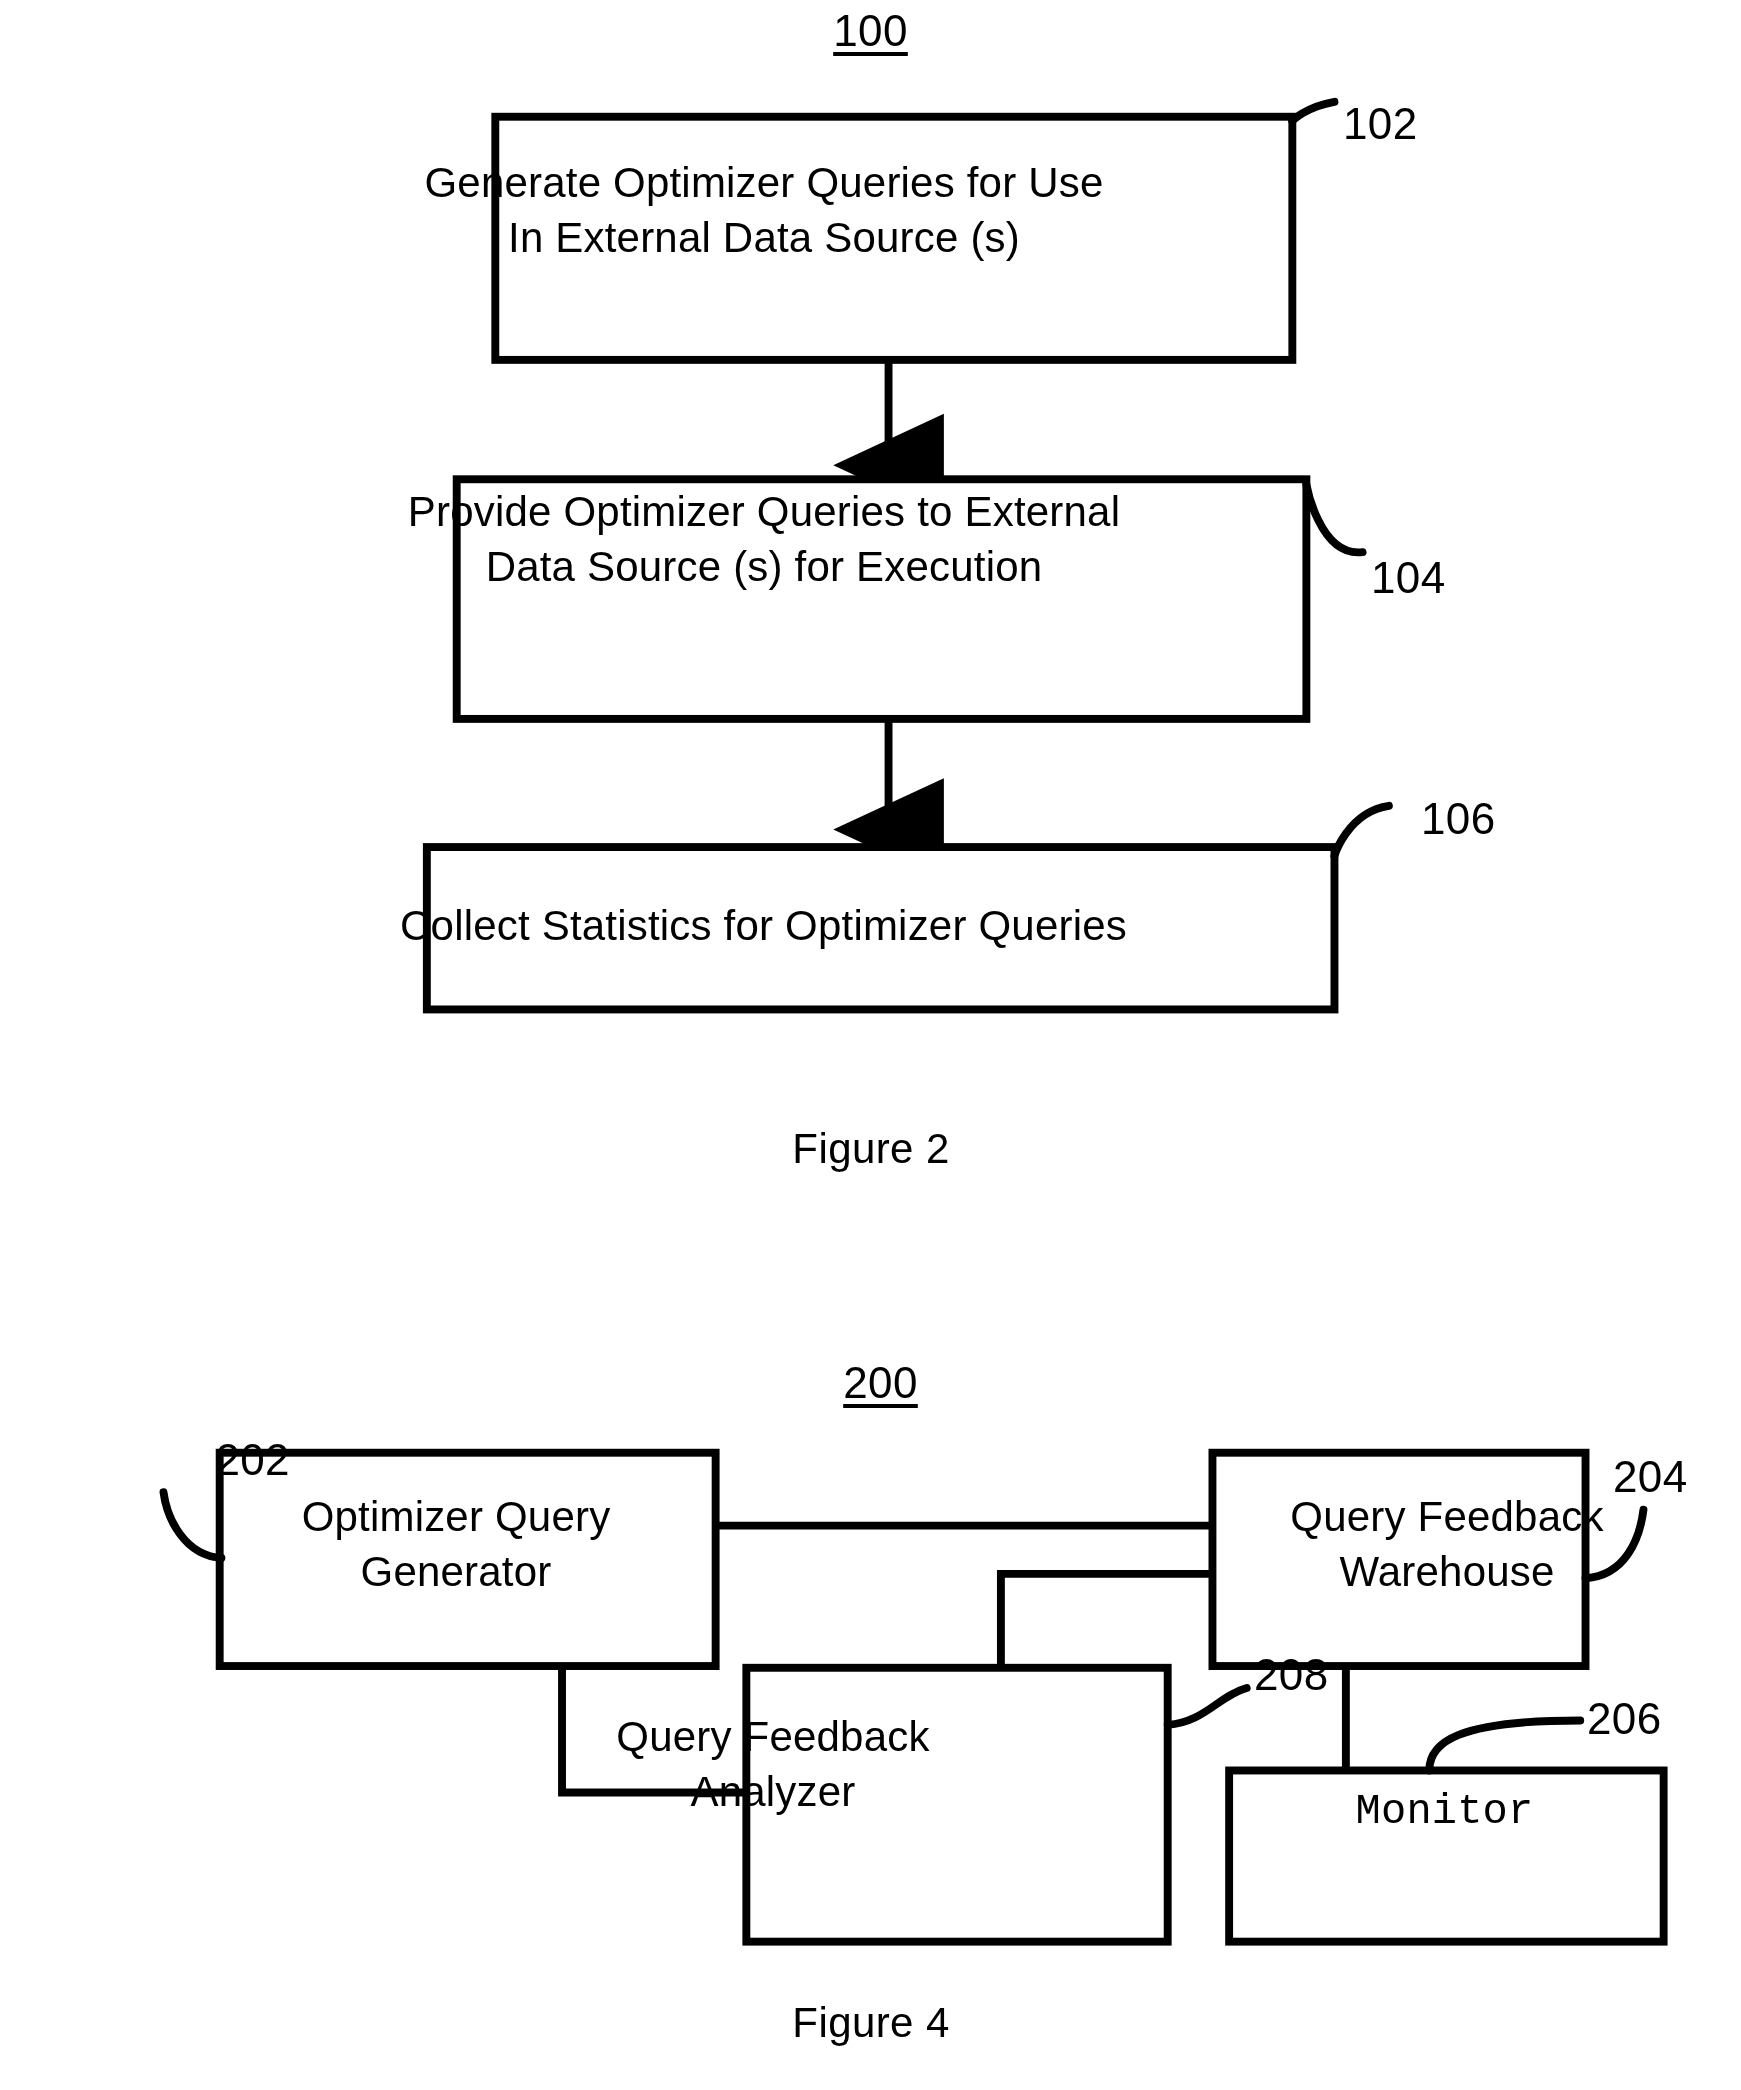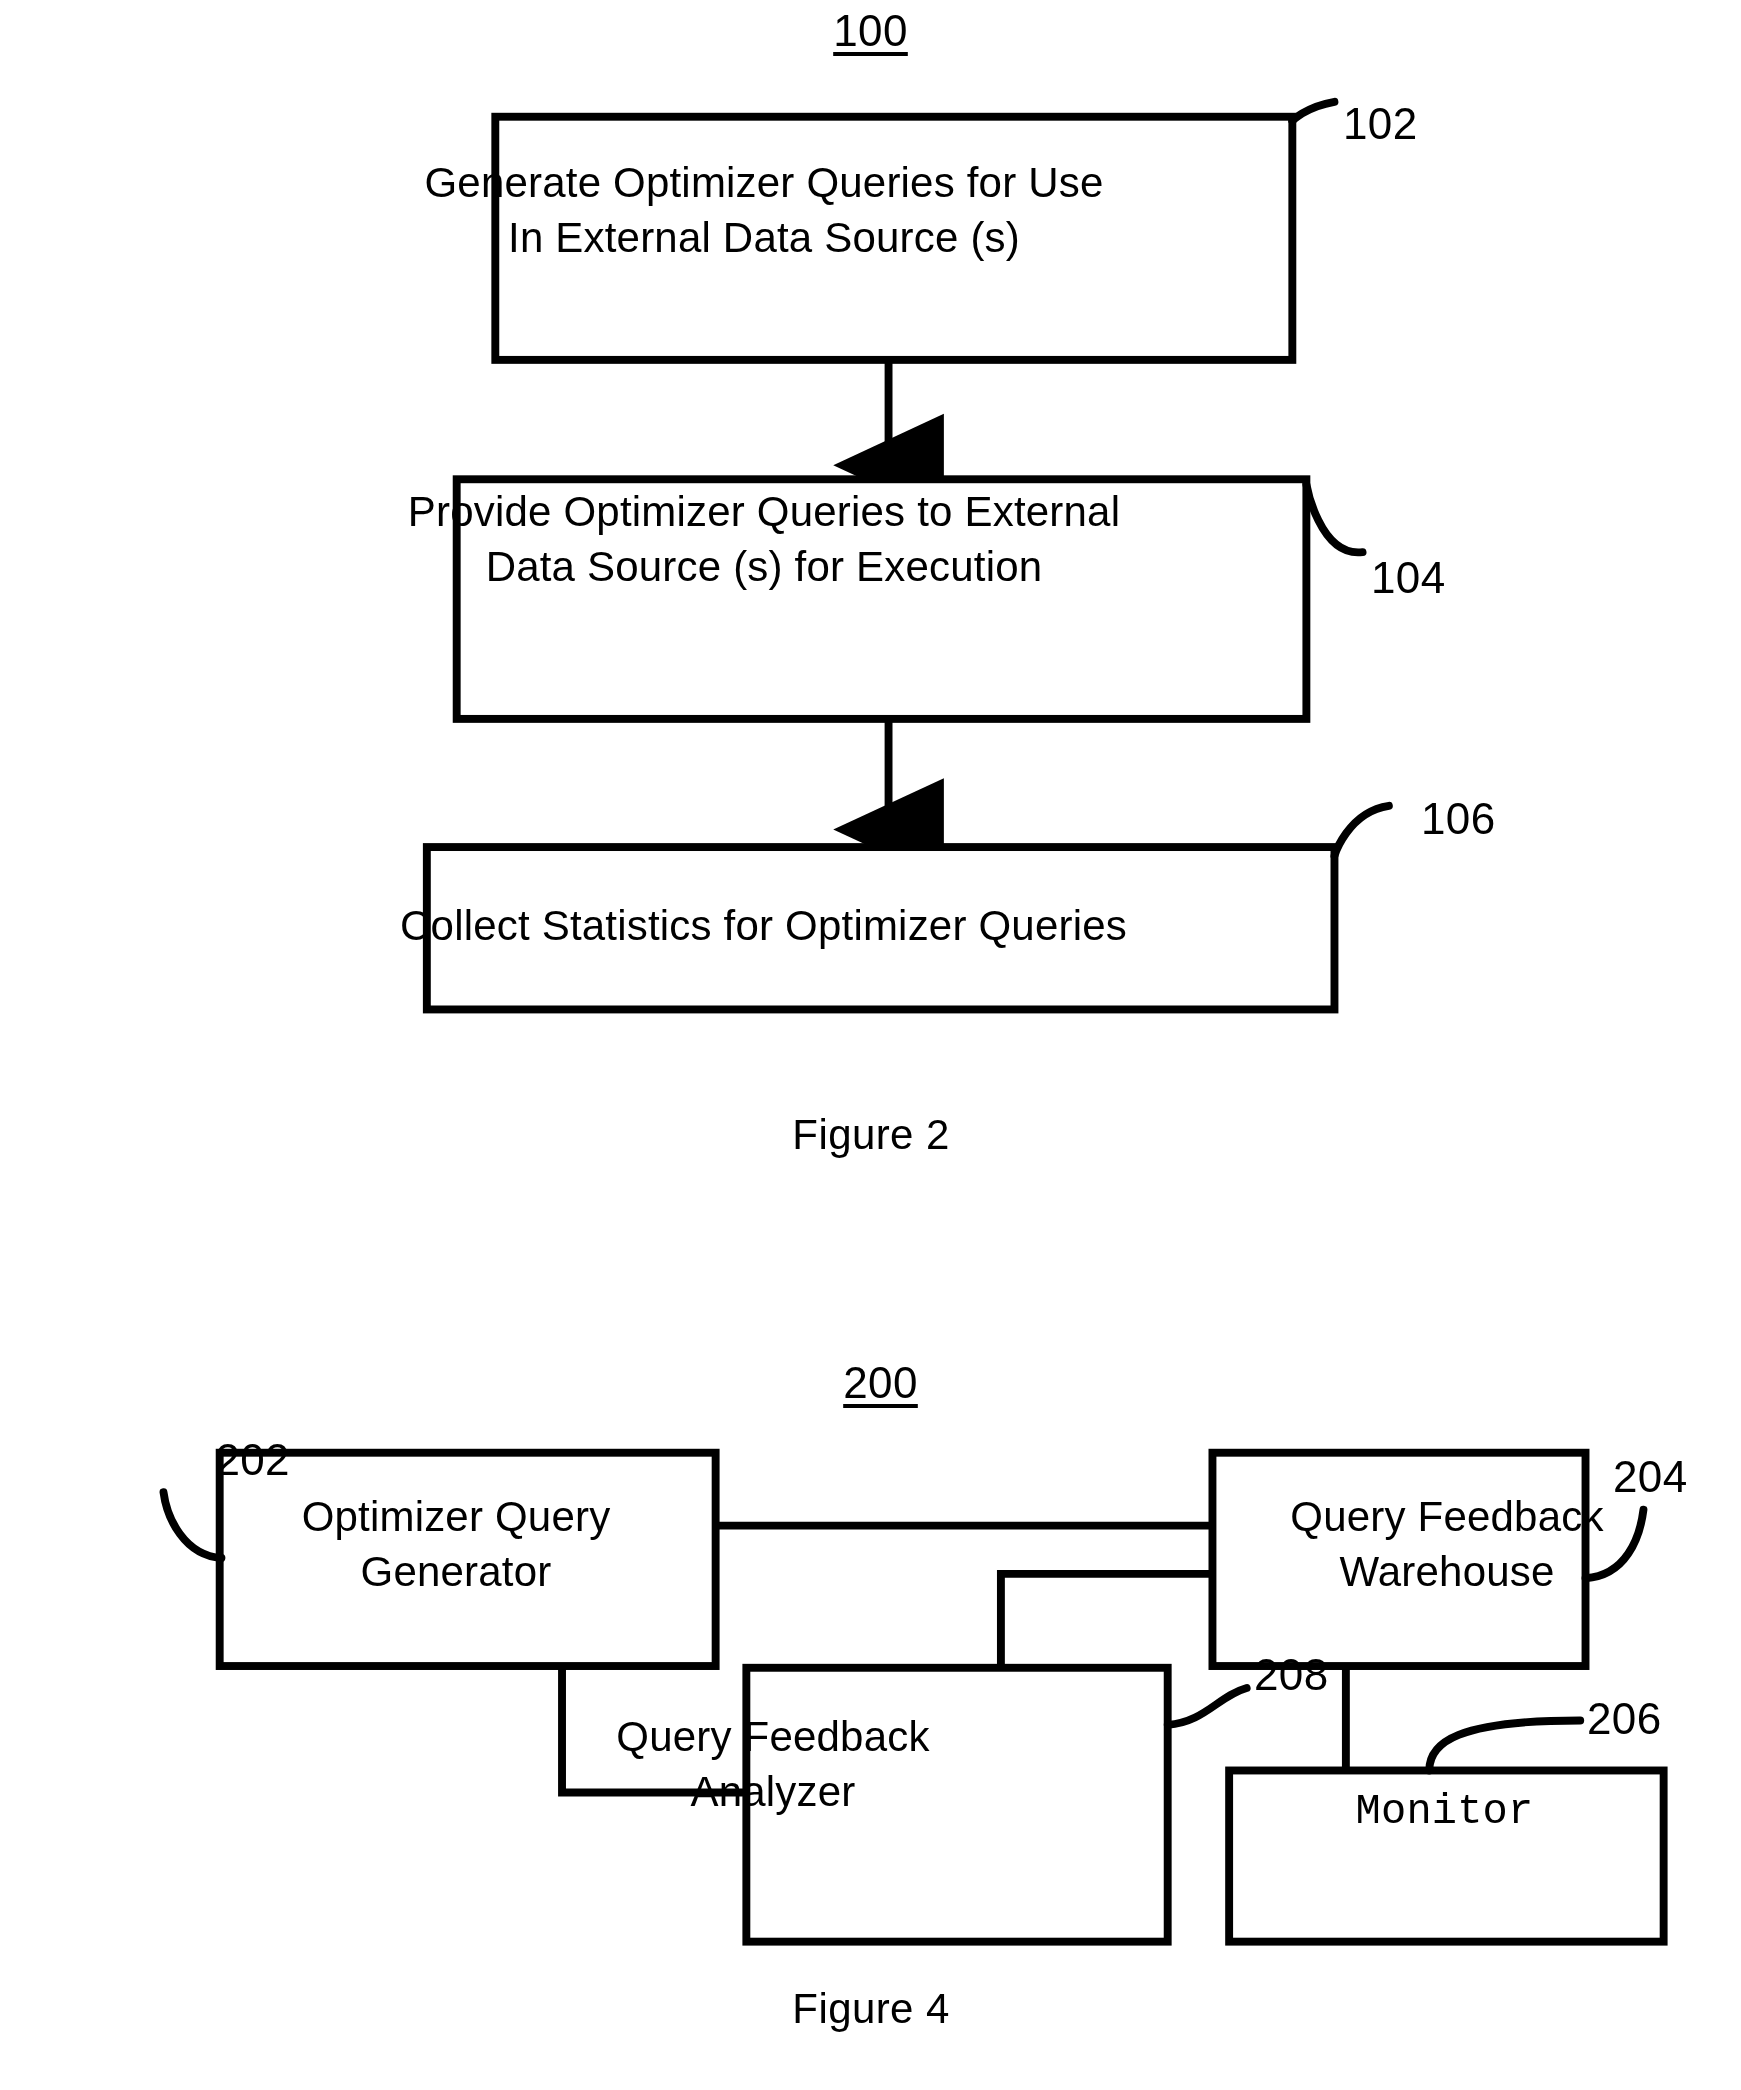--- a/index.html
+++ b/index.html
@@ -47,20 +47,21 @@
     font-size: 44px;
     letter-spacing: 0.4px;
   }
   .box-label {
     font-size: 42px;
     letter-spacing: 0.2px;
   }
   .fig-caption {
     font-size: 42px;
     letter-spacing: 0.4px;
+    margin-top: 14px;
   }
 
   
   #ref-100      { left: 730px;  top: 1.8px;    width: 281px; }
   #box102-label { left: 413px;  top: 156px;  width: 702px; }
   #box104-label { left: 369px;  top: 485px;  width: 790px; }
   #box106-label { left: 351px;  top: 899px; width: 825px; }
   #callout-102  { left: 1343px; top: 95px;  width: 176px; text-align: left; }
   #callout-104  { left: 1371px; top: 549px;  width: 176px; text-align: left; }
   #callout-106  { left: 1397px; top: 790px;  width: 176px; text-align: left; margin-left: 24px; }

